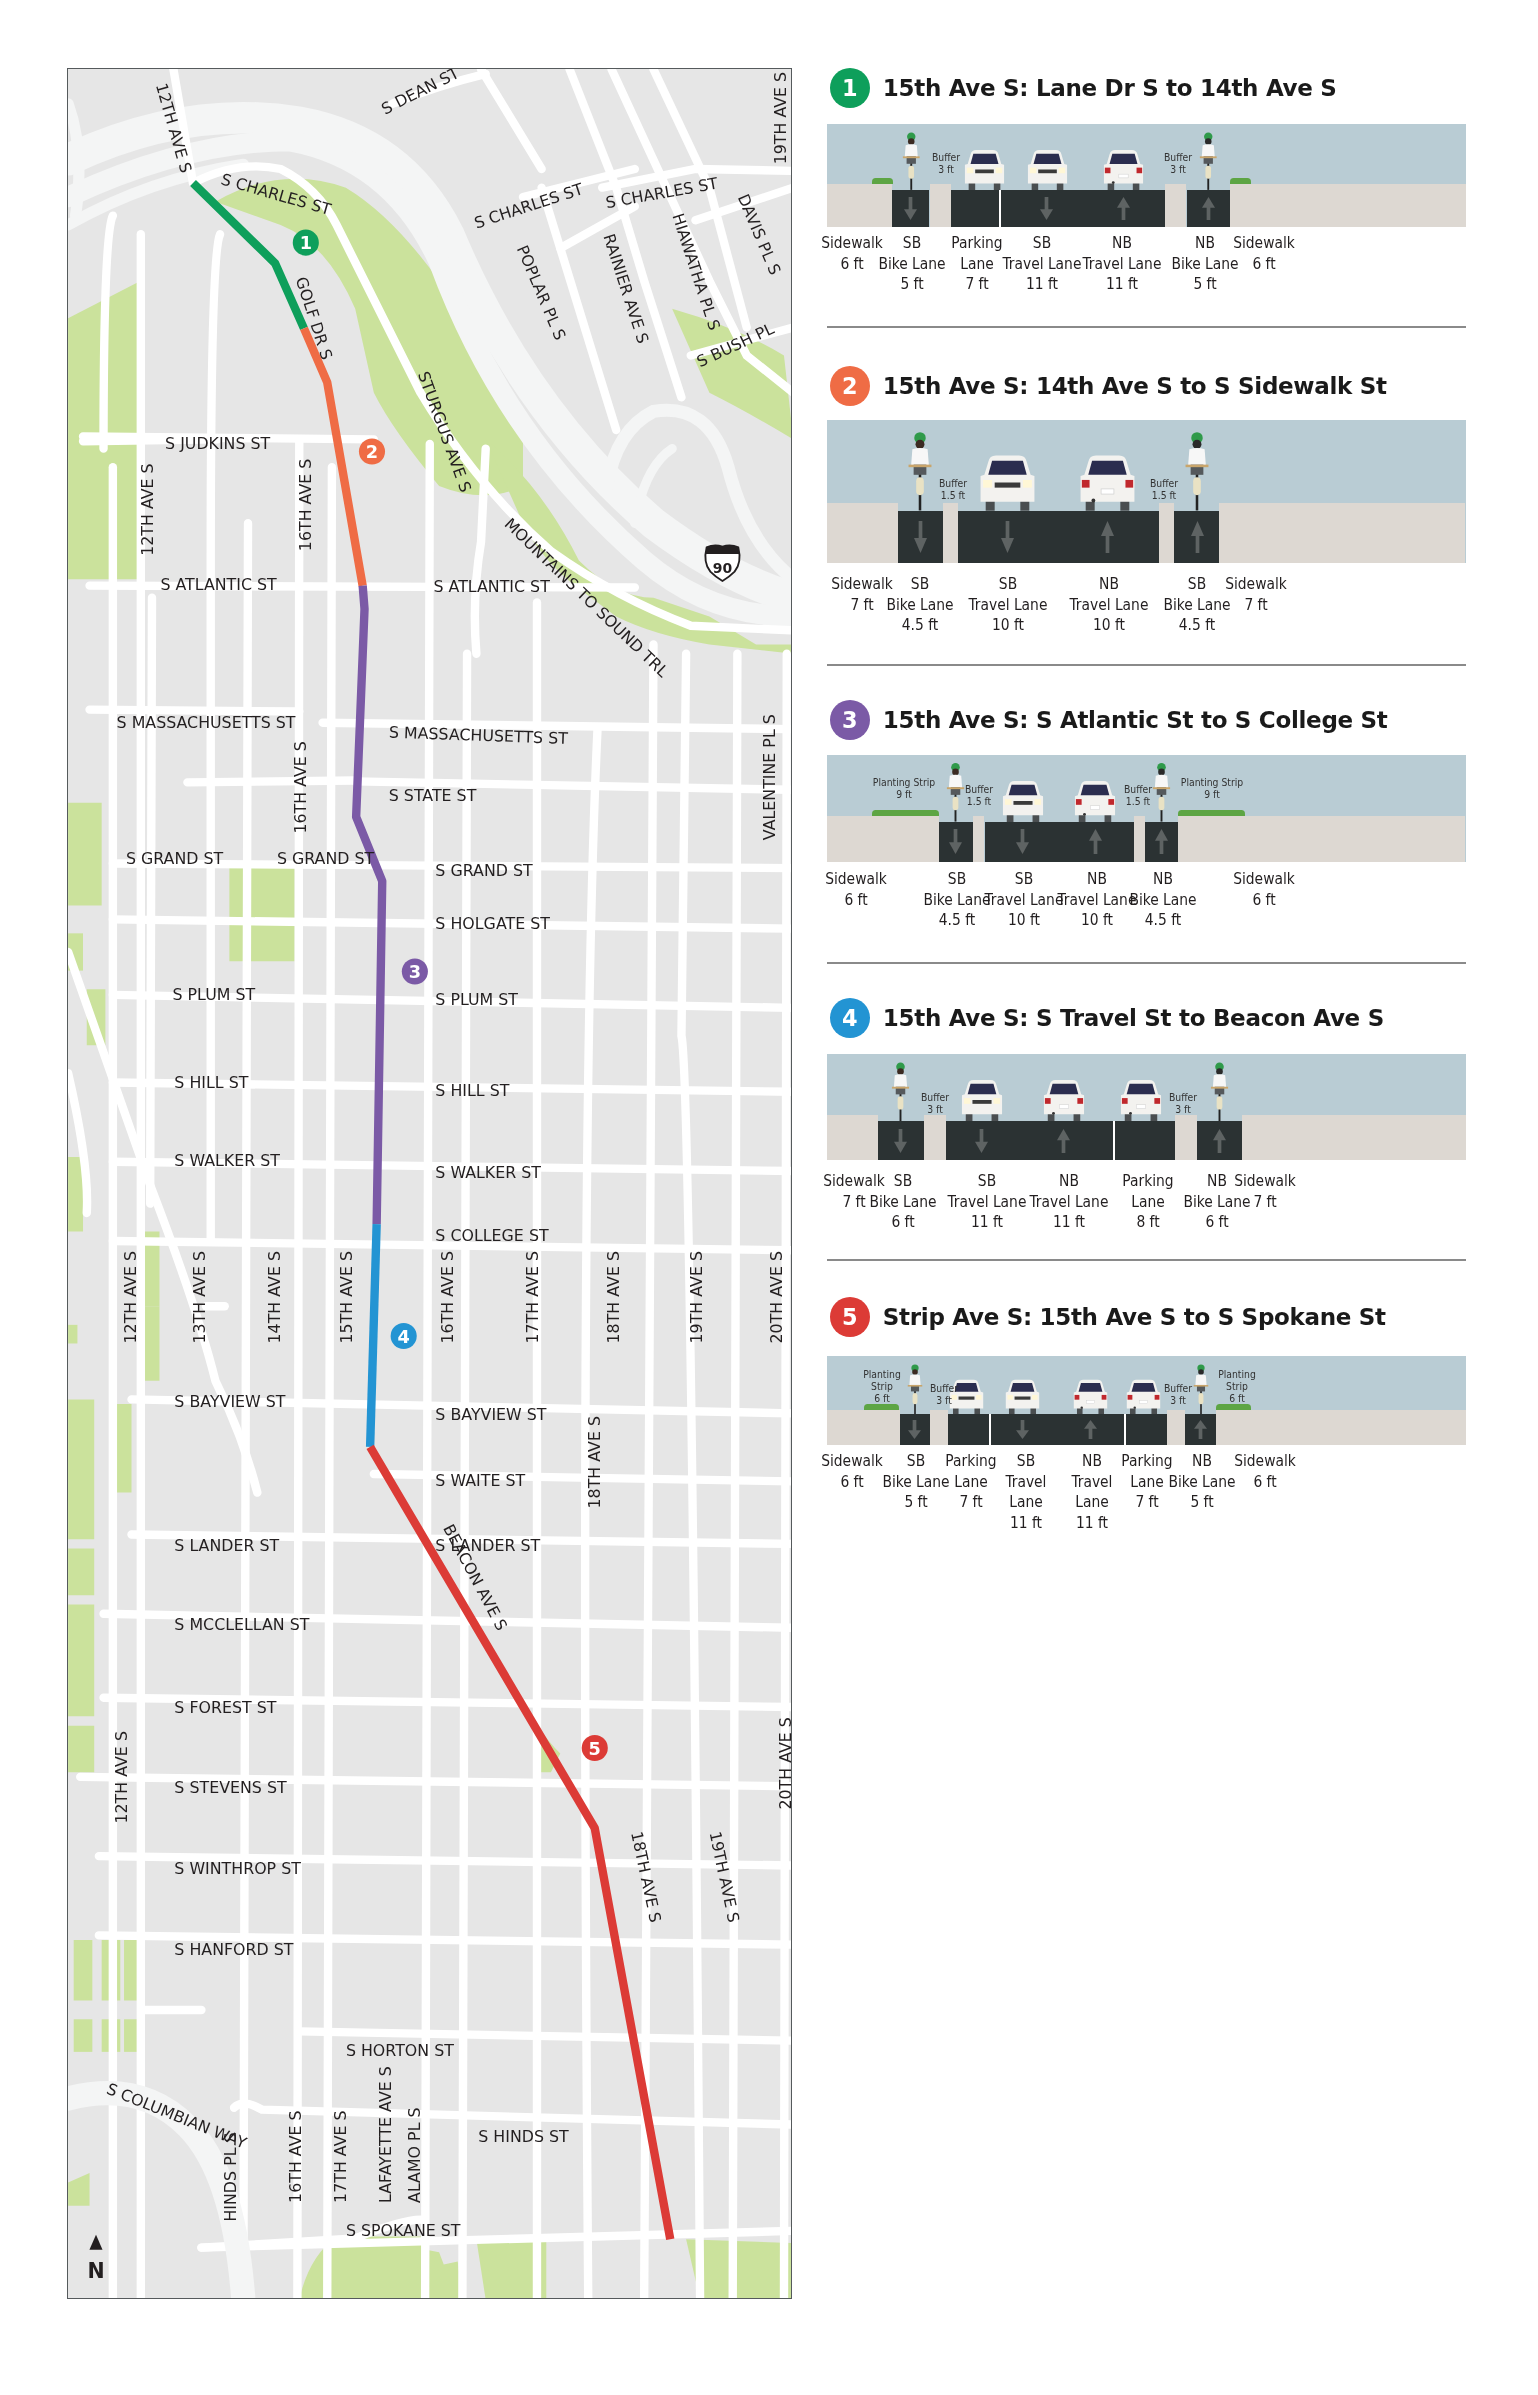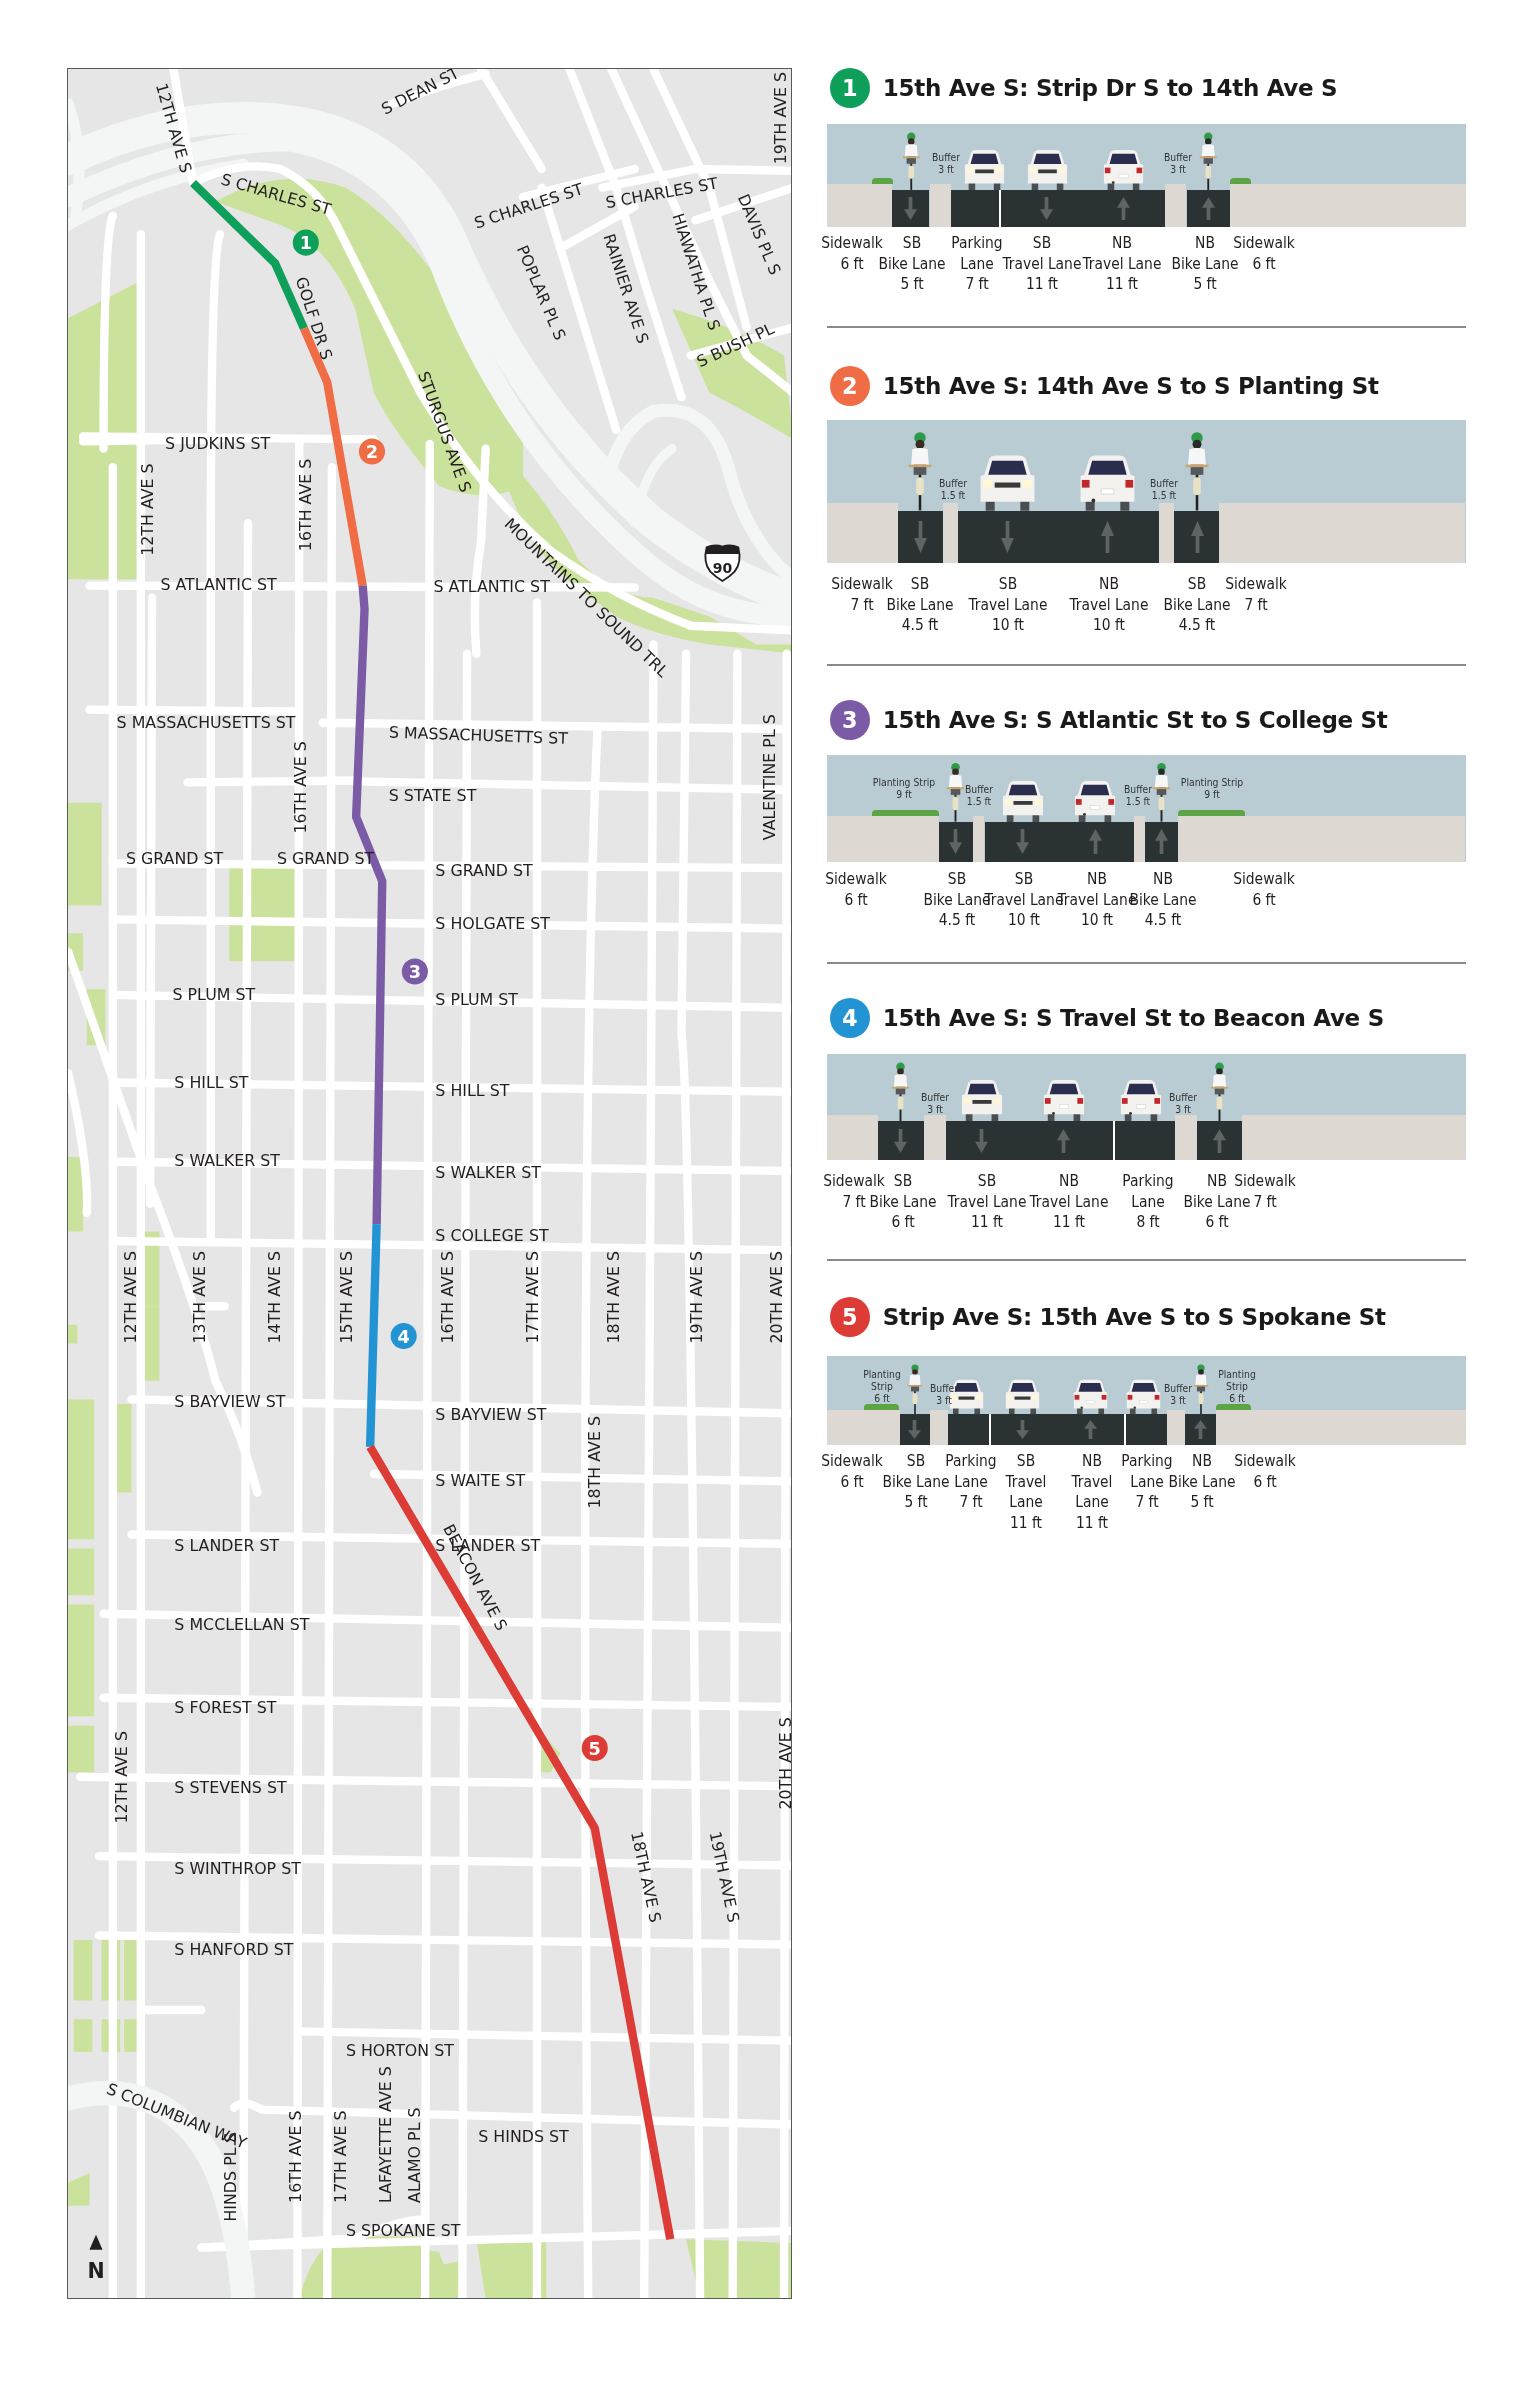--- a/index.html
+++ b/index.html
@@ -251,21 +251,21 @@
 <div class="north">
   <svg width="28" height="56" viewBox="0 0 30 60">
     <polygon points="15,2 22,18 8,18" fill="#231f20"></polygon>
     <text x="15" y="48" text-anchor="middle" font-size="22" font-weight="bold" font-family="DejaVu Sans, sans-serif" fill="#231f20">N</text>
   </svg>
 </div>
 
 <div class="panel" style="top:67px;height:242px;">
   <div class="panel-title">
     <div class="badge" style="background:#0e9f5b">1</div>
-    <div class="title-text">15th Ave S: Strip Dr S to 14th Ave S</div>
+    <div class="title-text">15th Ave S: Lane Dr S to 14th Ave S</div>
   </div>
   <div class="xsec" style="top:57px;height:103px;">
     <div class="seg walk" style="left:0;width:65px;height:43px"></div>
     <div class="shrub" style="left:45px;width:20.5px;bottom:43px"></div>
     <div class="seg road" style="left:65px;width:37px;height:37px"></div>
     <div class="seg walk" style="left:103px;width:21.4px;height:43px"></div>
     <div class="seg road" style="left:124px;width:214px;height:37px"></div>
     <div style="position:absolute;left:172px;bottom:0;width:1.9px;height:37px;background:#fff"></div>
     <div class="seg walk" style="left:338px;width:21.4px;height:43px"></div>
     <div class="seg road" style="left:360px;width:43px;height:37px"></div>
@@ -358,21 +358,21 @@
 5 ft</div>
     <div class="lbl" style="left:437px">Sidewalk
 6 ft</div>
   </div>
 </div>
 <div class="divider" style="top:326px"></div>
 
 <div class="panel" style="top:365px;height:280px;">
   <div class="panel-title">
     <div class="badge" style="background:#ef6c45">2</div>
-    <div class="title-text">15th Ave S: 14th Ave S to S Planting St</div>
+    <div class="title-text">15th Ave S: 14th Ave S to S Sidewalk St</div>
   </div>
   <div class="xsec" style="top:55px;height:143px;">
     <div class="seg walk" style="left:0;width:71px;height:60px"></div>
     <div class="seg road" style="left:71px;width:45px;height:52px"></div>
     <div class="seg walk" style="left:116px;width:15px;height:60px"></div>
     <div class="seg road" style="left:131px;width:201px;height:52px"></div>
     <div class="seg walk" style="left:332px;width:15px;height:60px"></div>
     <div class="seg road" style="left:347px;width:46px;height:52px"></div>
     <div class="seg walk" style="left:392px;width:246px;height:60px"></div>
   <div style="position: absolute; left: 79px; bottom: 52px; width: 28px; height: 80px;"><svg width="28" height="80" viewBox="0 0 22 62">

